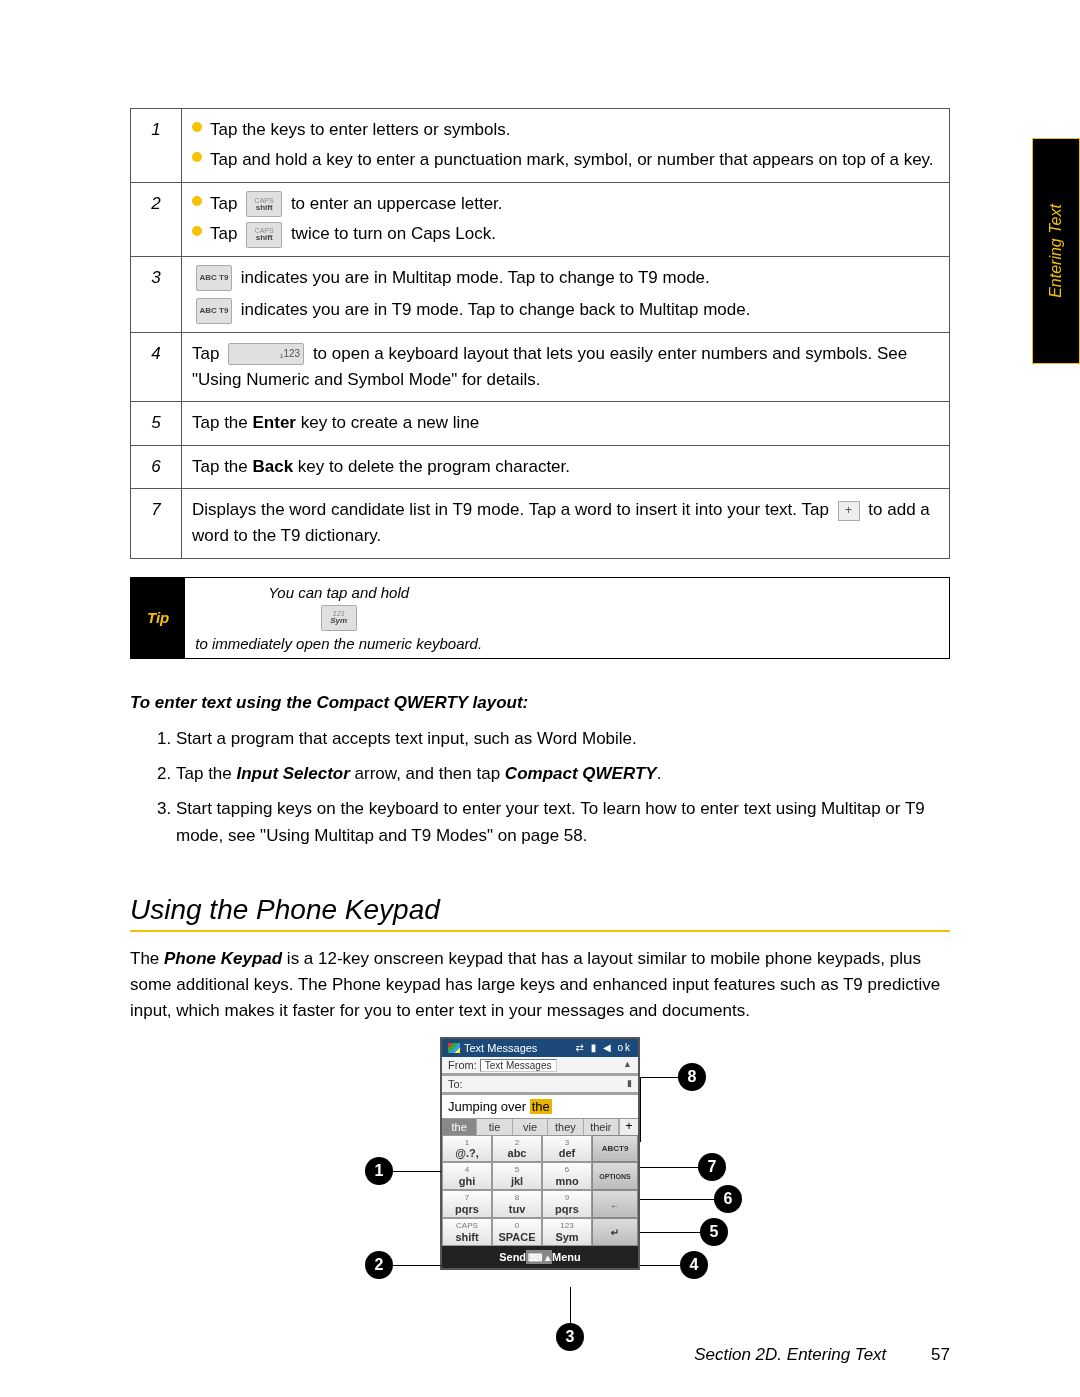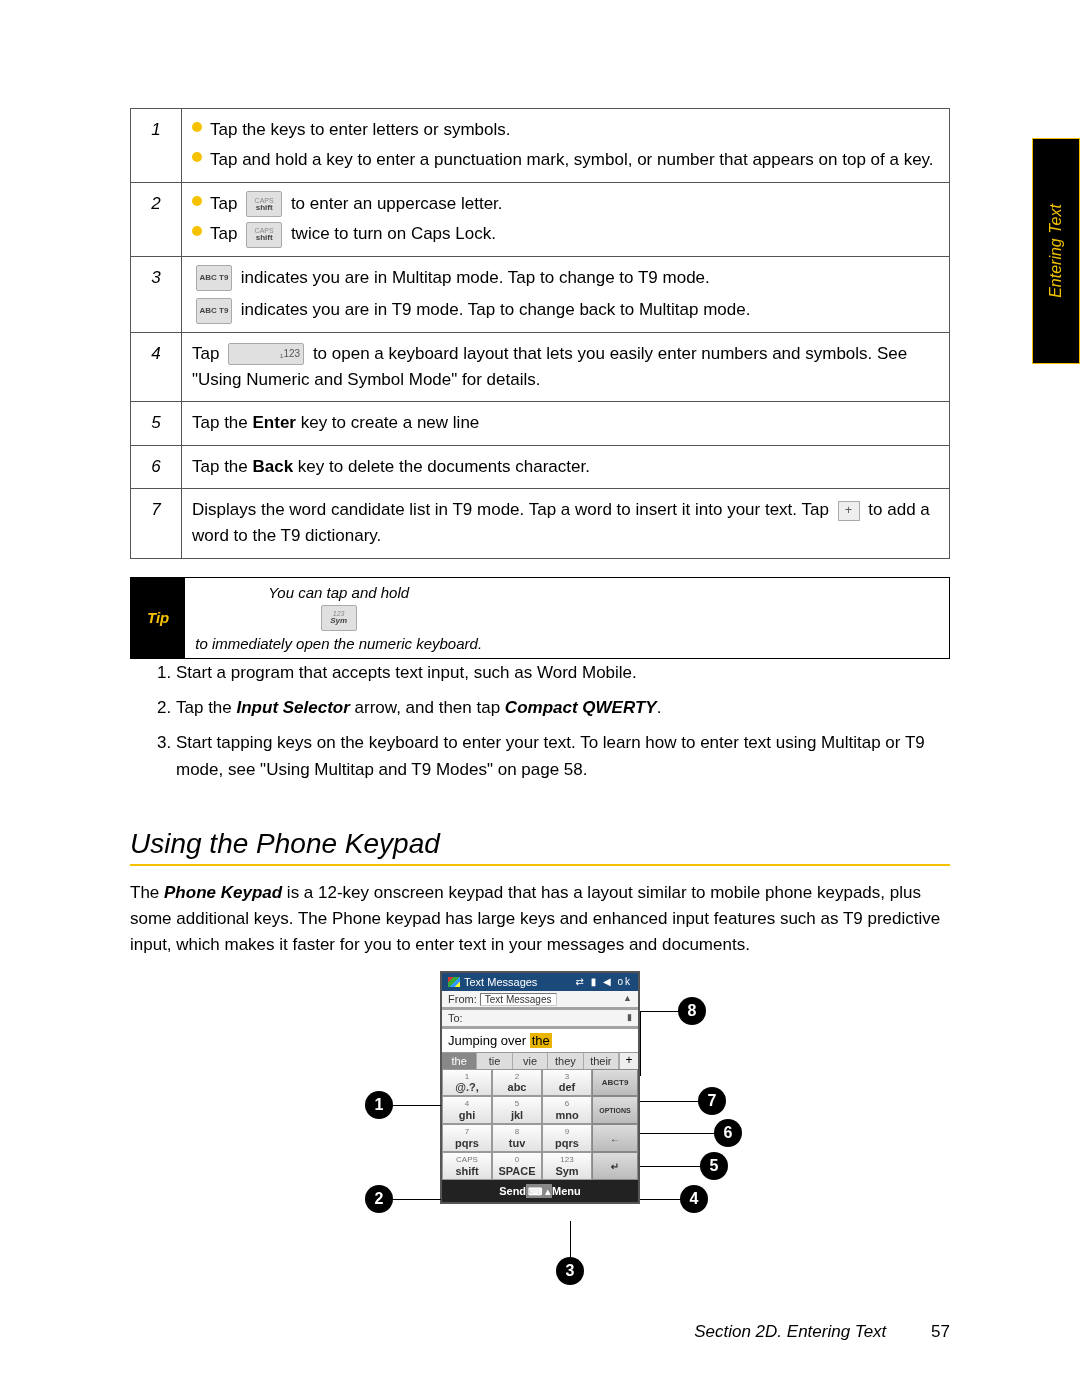--- a/index.html
+++ b/index.html
@@ -276,21 +276,21 @@
     justify-content: center;
     font-size: 16px;
   }
   
   .line-h { position: absolute; height: 1px; background: #000; }
   .line-v { position: absolute; width: 1px; background: #000; }
   
   .footer {
     position: absolute;
     right: 130px;
-    bottom: 55px;
+    bottom: 32px;
     font-size: 17px;
     font-style: italic;
     margin-top: 18px;
   }
   .footer .pnum { font-style: normal; margin-left: 40px; }
 </style>
 </head>
 <body>
 
 <div class="page">
@@ -368,21 +368,21 @@
     </tr>
     <tr>
       <td class="num">5</td>
       <td>
         <span>Tap the </span><span class="strong">Enter</span><span> key to create a new line</span>
       </td>
     </tr>
     <tr>
       <td class="num">6</td>
       <td>
-        <span>Tap the </span><span class="strong">Back</span><span> key to delete the documents character.</span>
+        <span>Tap the </span><span class="strong">Back</span><span> key to delete the program character.</span>
       </td>
     </tr>
     <tr>
       <td class="num">7</td>
       <td>
         <span>Displays the word candidate list in T9 mode. Tap a word to insert it into your text. Tap </span>
         <span class="plusicon">+</span>
         <span> to add a word to the T9 dictionary.</span>
       </td>
     </tr>
@@ -394,20 +394,21 @@
     <div class="tiptext">
       <span>You can tap and hold </span>
       <span class="keyicon">
           <span class="top">123</span>
           <span class="bot">Sym</span>
         </span>
       <span> to immediately open the numeric keyboard.</span>
     </div>
   </div>
 
+  <div class="subhead-italic">To enter text using the Compact QWERTY layout:</div>
 
   <ol class="steps">
     <li><span>Start a program that accepts text input, such as Word Mobile.</span></li>
     <li>
       <span>Tap the </span><span class="strong" style="font-style:italic;">Input Selector</span><span> arrow, and then tap </span><span class="strong" style="font-style:italic;">Compact QWERTY</span><span>.</span>
     </li>
     <li><span>Start tapping keys on the keyboard to enter your text. To learn how to enter text using Multitap or T9 mode, see "Using Multitap and T9 Modes" on page 58.</span></li>
   </ol>
 
   <h2 class="section-h">Using the Phone Keypad</h2>

